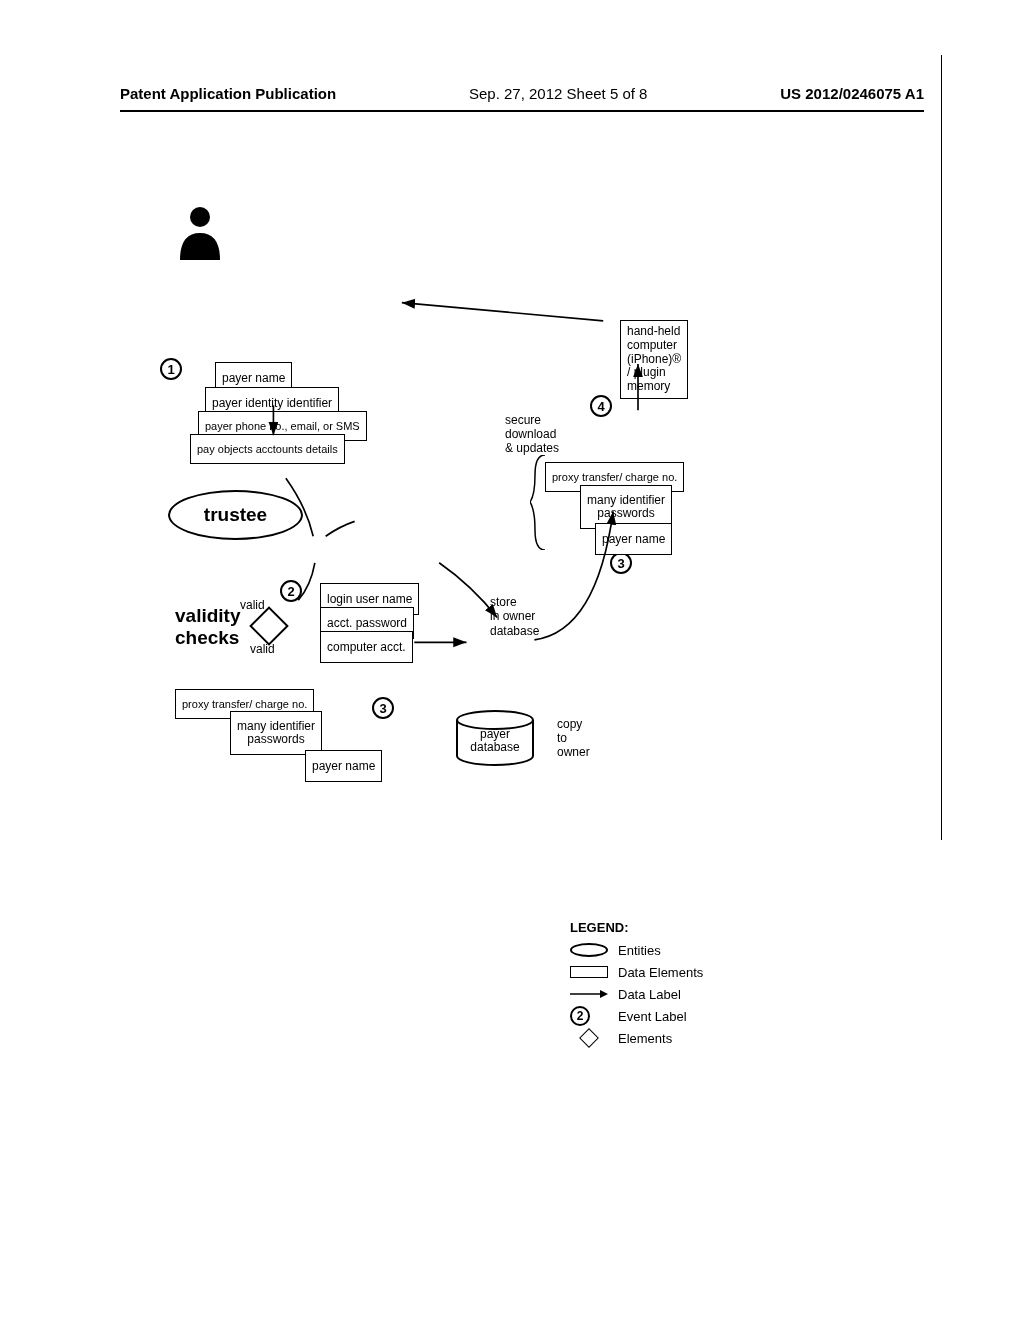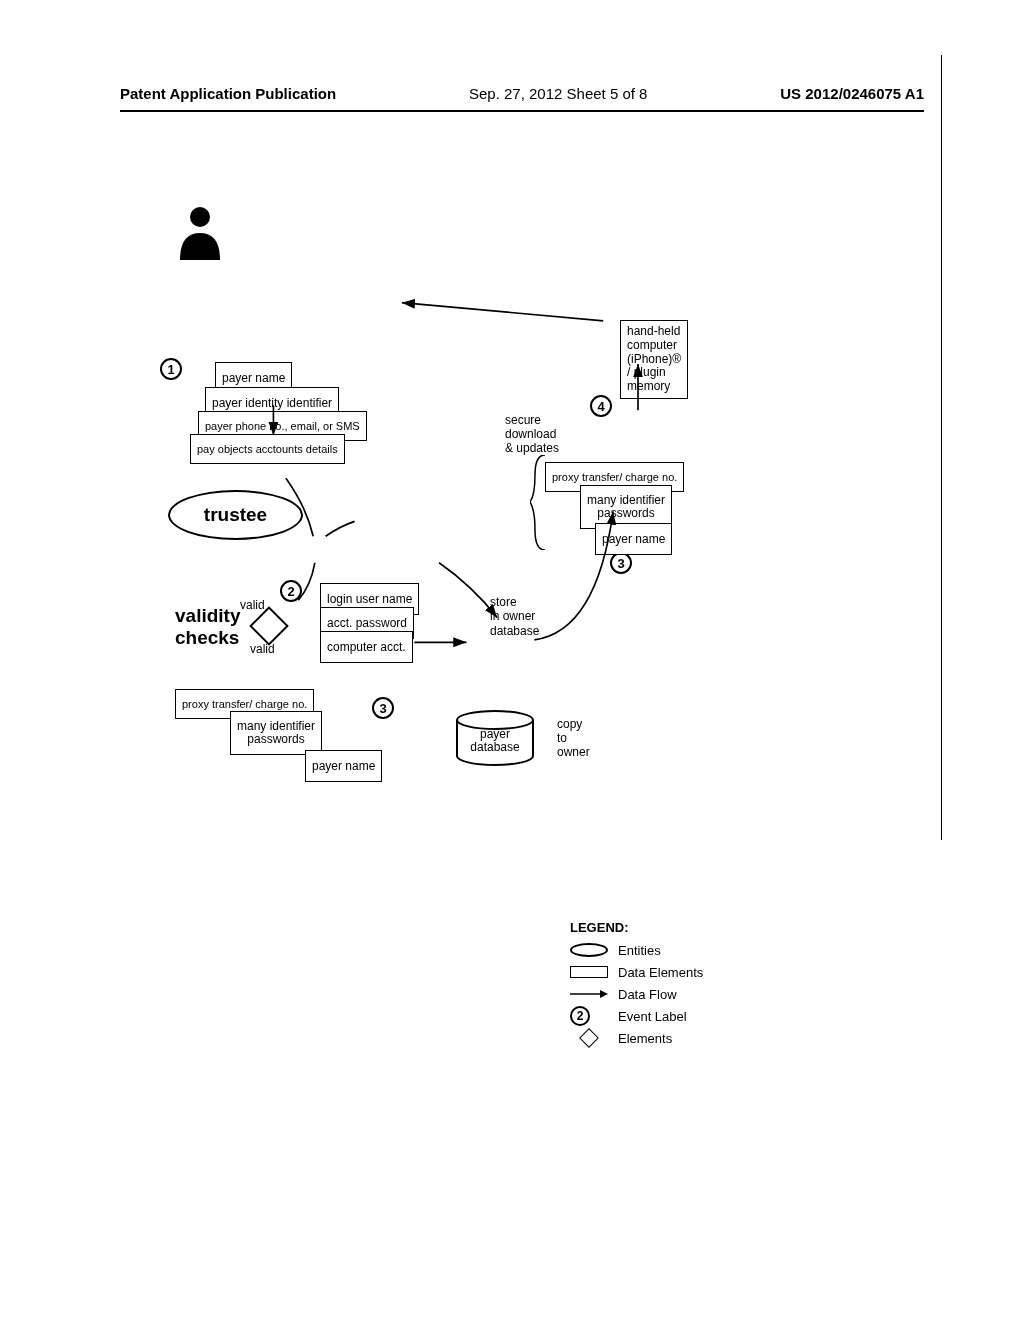--- a/index.html
+++ b/index.html
@@ -148,21 +148,21 @@
       </div>
       <div class="legend-row">
         <div class="legend-rect"></div>
         <span>Data Elements</span>
       </div>
       <div class="legend-row">
         <svg class="legend-arrow" width="38" height="12">
           <line x1="0" y1="6" x2="30" y2="6" stroke="#000" stroke-width="1.5"></line>
           <path d="M30 2 L38 6 L30 10 Z" fill="#000"></path>
         </svg>
-        <span>Data Flow</span>
+        <span>Data Label</span>
       </div>
       <div class="legend-row">
         <span class="step-circle" style="width:20px;height:20px;font-size:12px;">2</span>
         <span style="margin-left:18px;">Event Label</span>
       </div>
       <div class="legend-row">
         <div class="legend-diamond"></div>
         <span>Elements</span>
       </div>
     </div>

